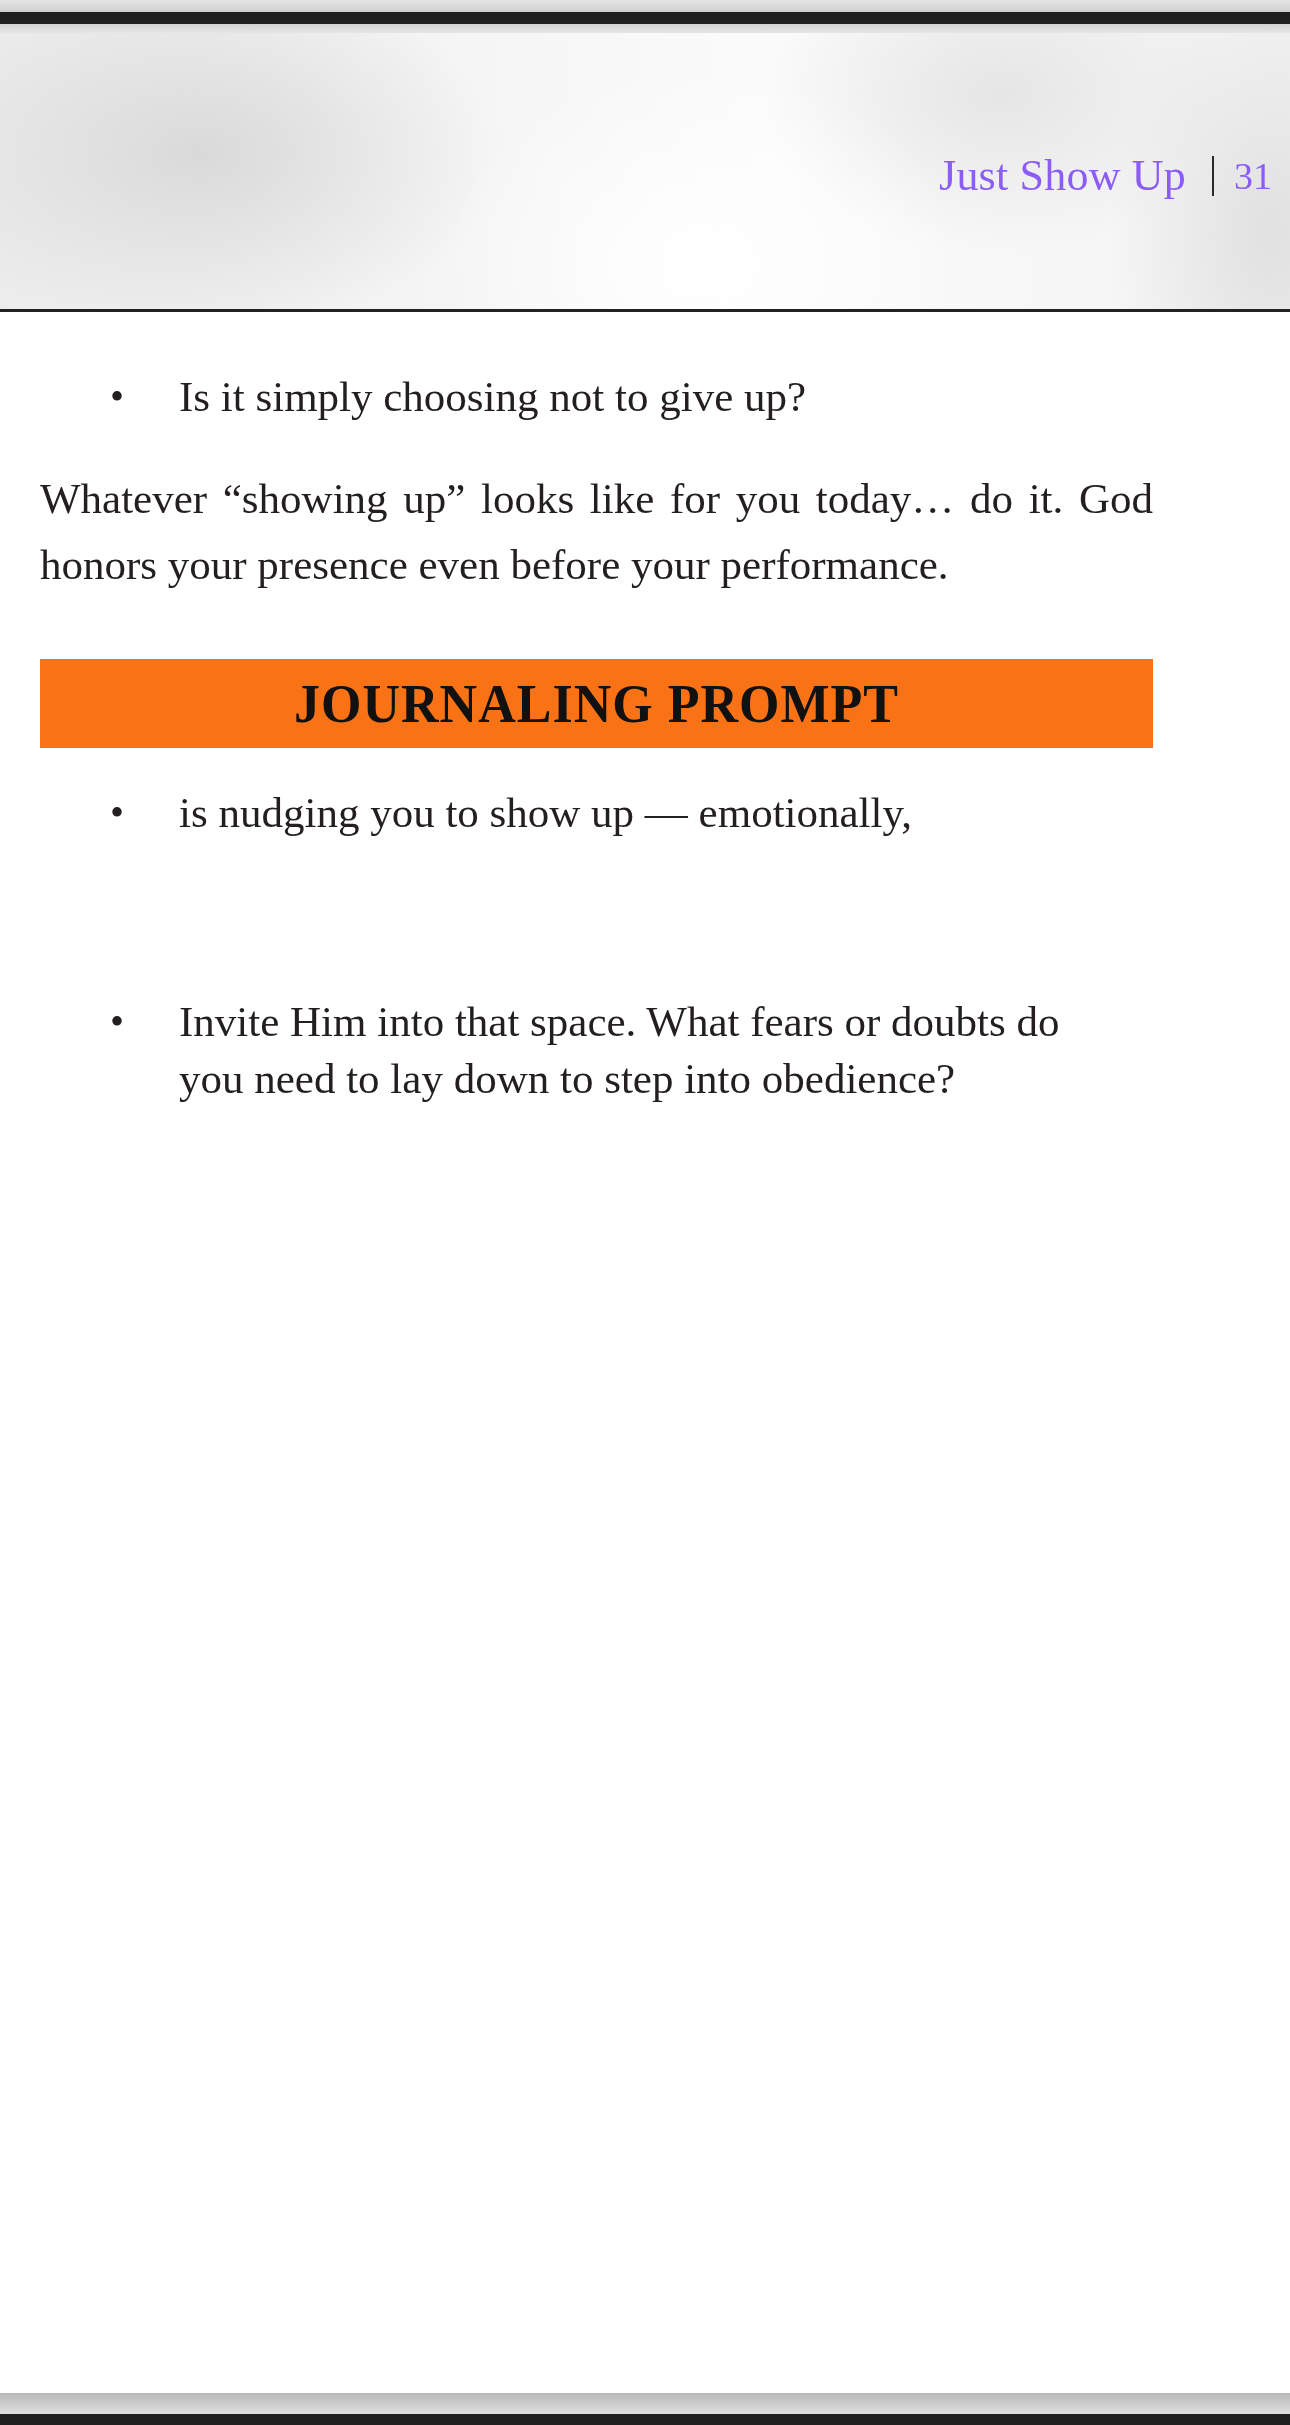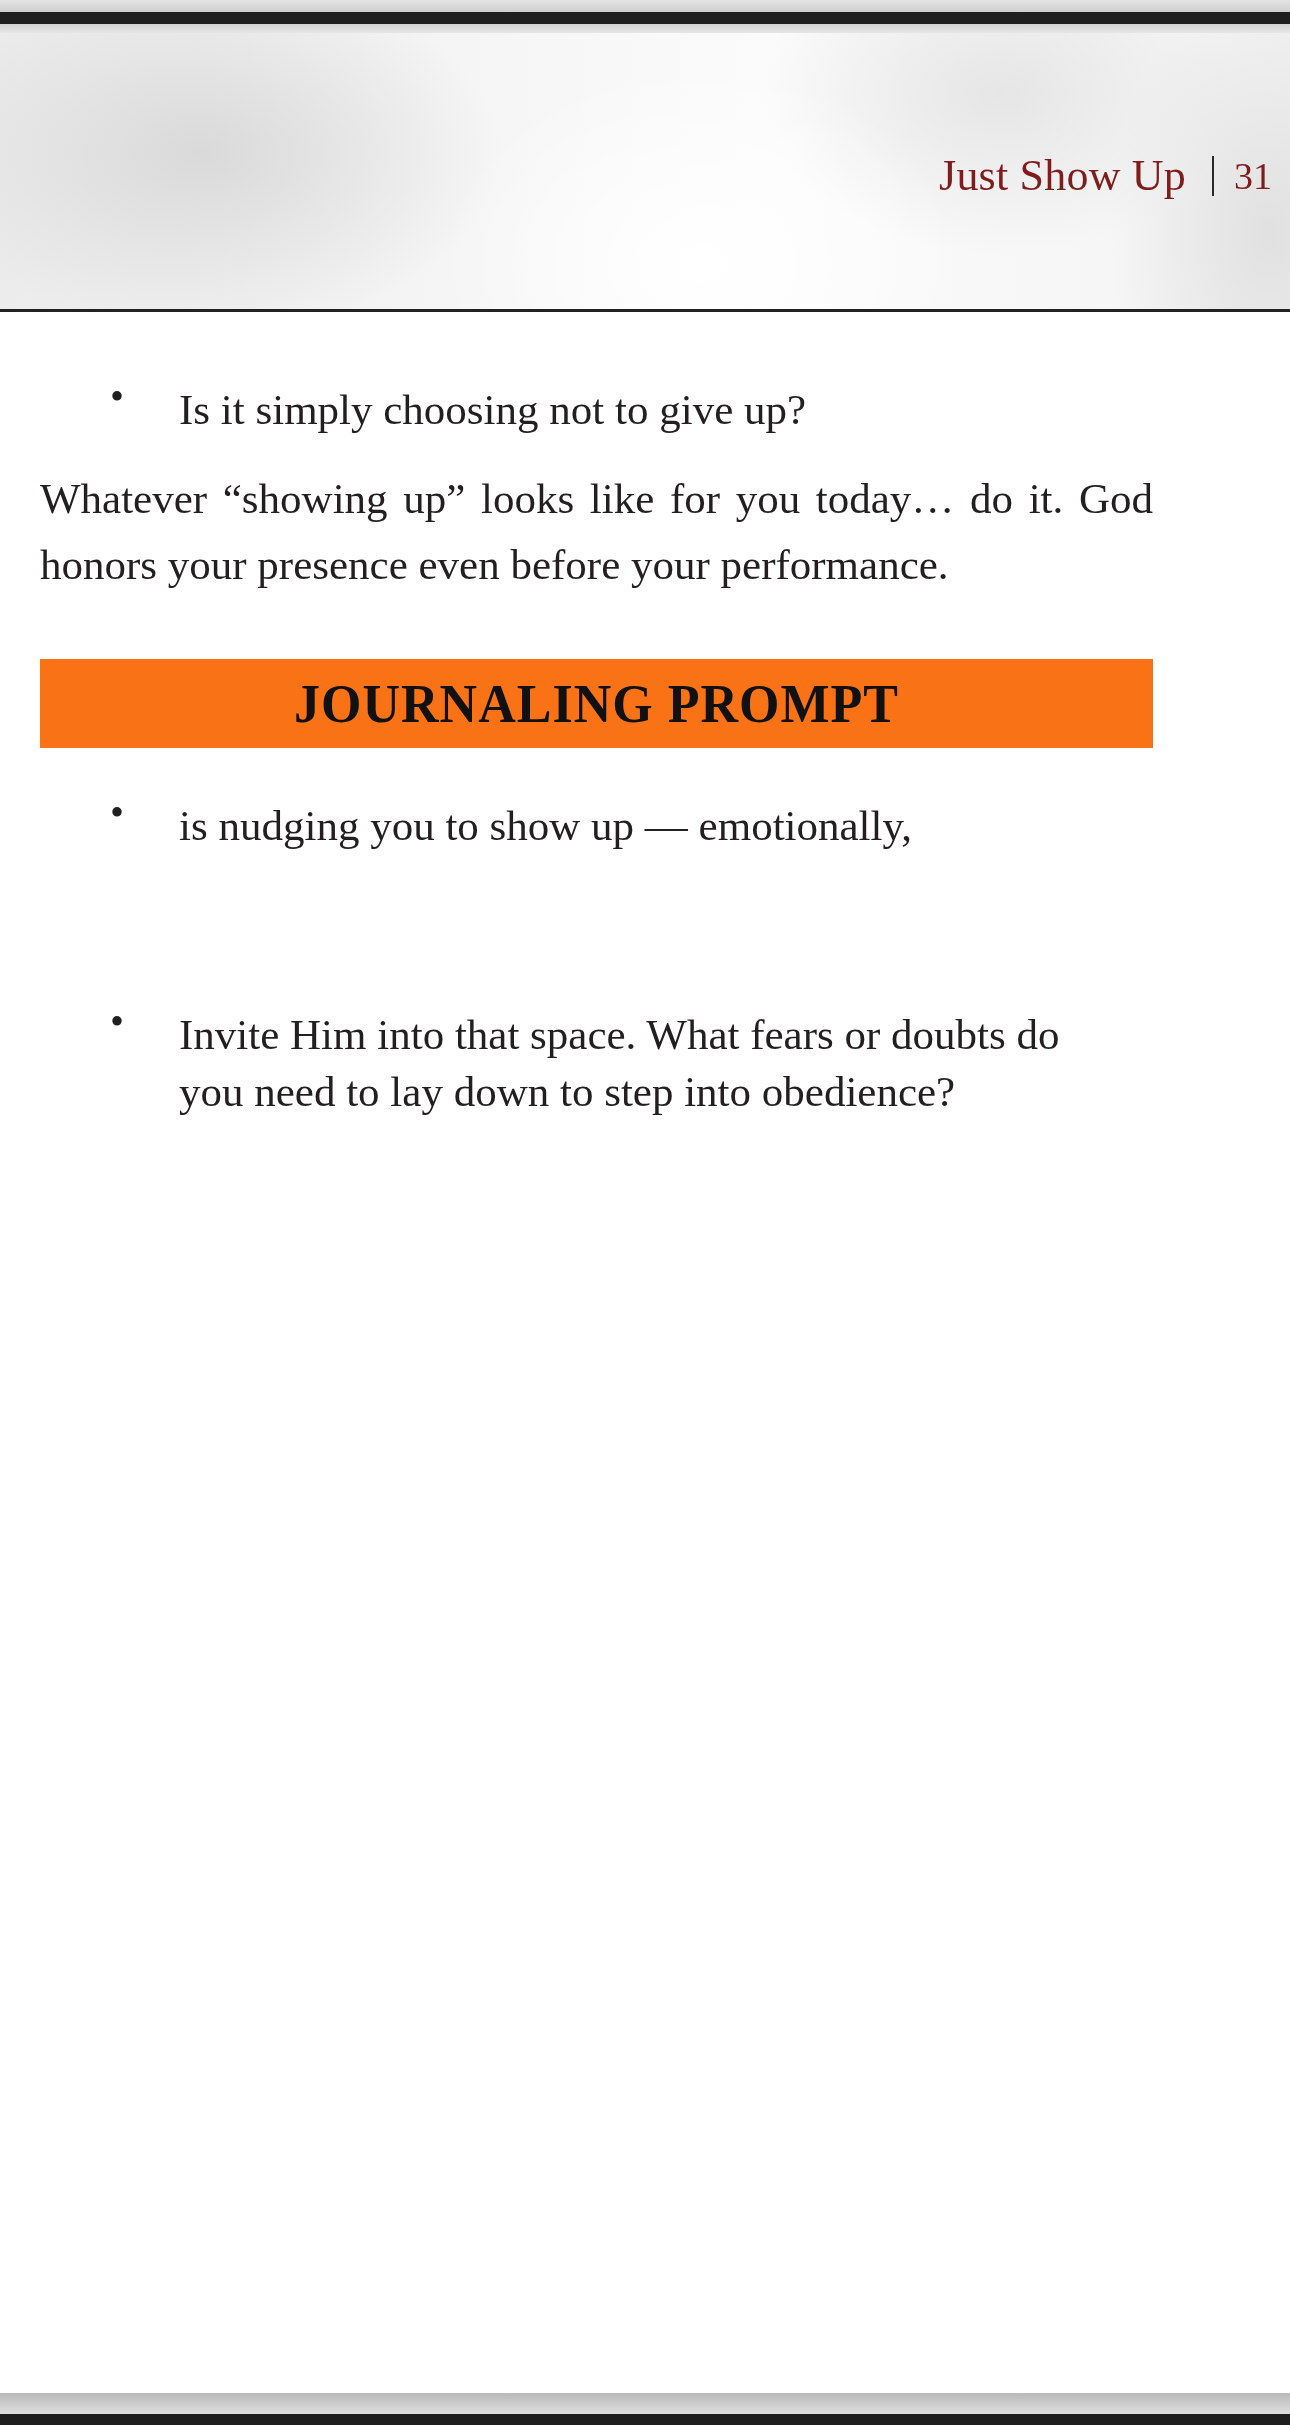--- a/index.html
+++ b/index.html
@@ -22,31 +22,31 @@
       radial-gradient(ellipse 240px 160px at 1000px 60px, rgba(225,225,225,0.8) 0%, rgba(225,225,225,0) 100%),
       radial-gradient(ellipse 160px 260px at 1270px 200px, rgba(220,220,220,0.8) 0%, rgba(220,220,220,0) 100%),
       linear-gradient(90deg, #ececec 0%, #f6f6f6 40%, #fbfbfb 60%, #f3f3f3 100%);
   }
   .header-line { position: absolute; left: 0; top: 309px; width: 1290px; height: 3px; background: #222222; }
 
   .running-head {
     position: absolute; right: 18px; top: 150px;
     display: flex; align-items: center; gap: 0;
     font-family: "Liberation Serif", "DejaVu Serif", serif;
-    color: #7f1d1d;
+    color: #8b5cf6;
   }
   .running-head .title { font-size: 44px; letter-spacing: 0.2px; }
   .running-head .sep { width: 2px; height: 40px; background: #2a2a2a; margin: 0 20px 0 26px; }
   .running-head .page { font-size: 38px; font-weight: normal; }
 
   .content { position: absolute; left: 0; top: 0; width: 1290px; }
 
   .bullet-item { position: absolute; left: 0; width: 1200px; font-size: 43px; line-height: 57px; }
   .bullet-item .dot { position: absolute; left: 110px; top: 0; font-size: 40px; }
-  .bullet-item .text { position: absolute; left: 179px; width: 1010px; margin-top: 13px; }
+  .bullet-item .text { position: absolute; left: 179px; width: 1010px; }
 
   .para {
     position: absolute; left: 40px; top: 466px; width: 1113px;
     font-size: 43px; line-height: 66px; text-align: justify; text-align-last: left;
   }
 
   .prompt-box {
     position: absolute; left: 40px; top: 659px; width: 1113px; height: 89px;
     background: #f97316;
     display: flex; align-items: center; justify-content: center;

